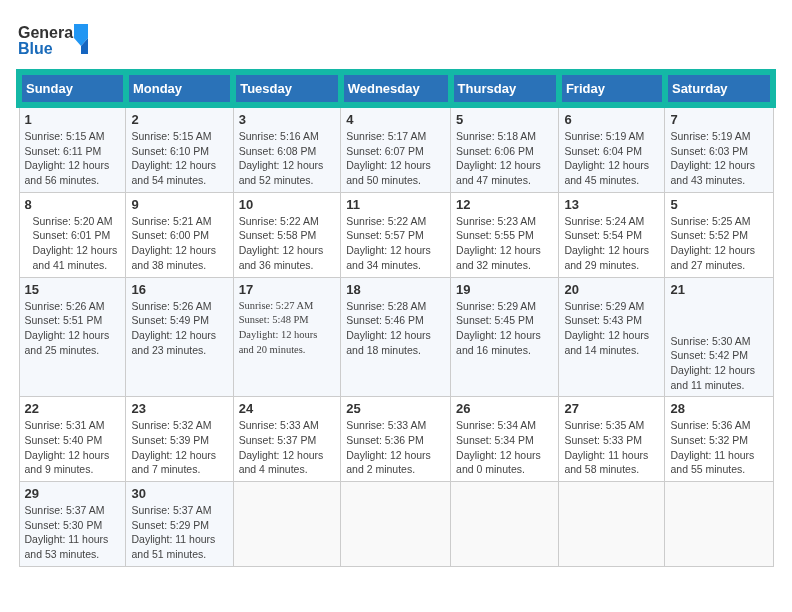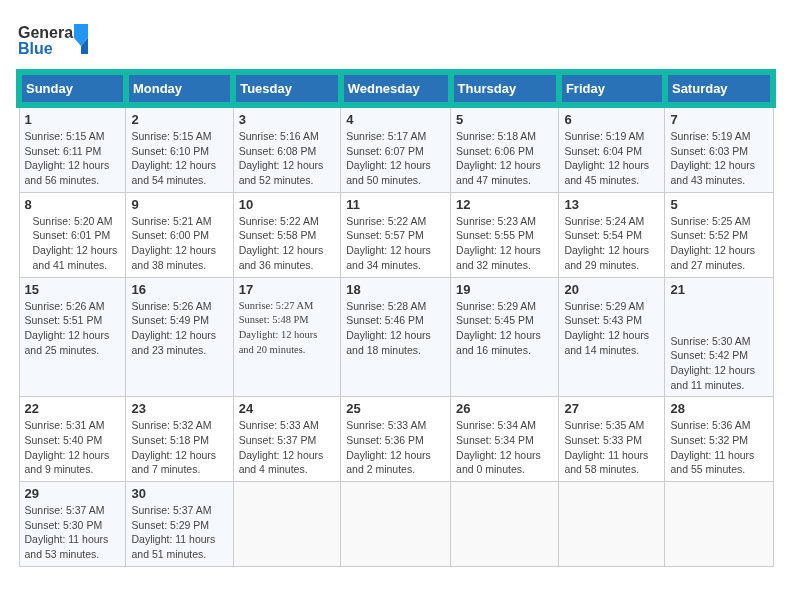--- a/index.html
+++ b/index.html
@@ -267,21 +267,21 @@
         <td>
           <span class="day-num">22</span>
           <div class="day-info" style="white-space: pre-line;">Sunrise: 5:31 AM
 Sunset: 5:40 PM
 Daylight: 12 hours
 and 9 minutes.</div>
         </td>
         <td>
           <span class="day-num">23</span>
           <div class="day-info" style="white-space: pre-line;">Sunrise: 5:32 AM
-Sunset: 5:18 PM
+Sunset: 5:39 PM
 Daylight: 12 hours
 and 7 minutes.</div>
         </td>
         <td>
           <span class="day-num">24</span>
           <div class="day-info" style="white-space: pre-line;">Sunrise: 5:33 AM
 Sunset: 5:37 PM
 Daylight: 12 hours
 and 4 minutes.</div>
         </td>

